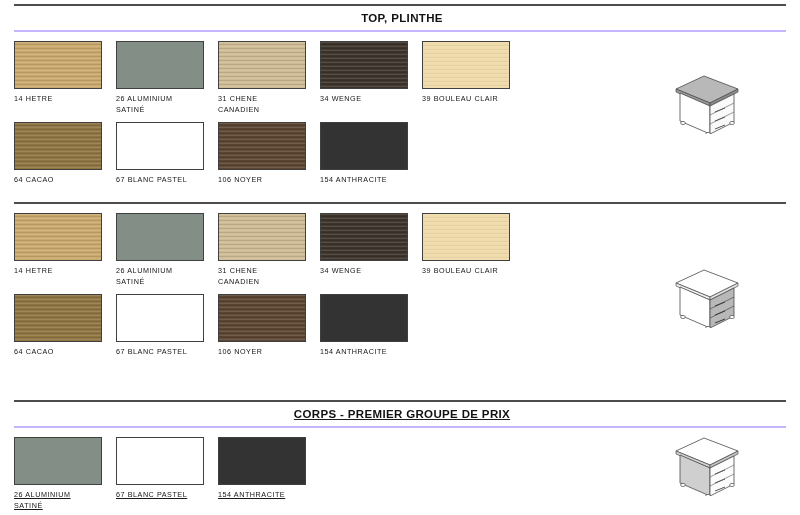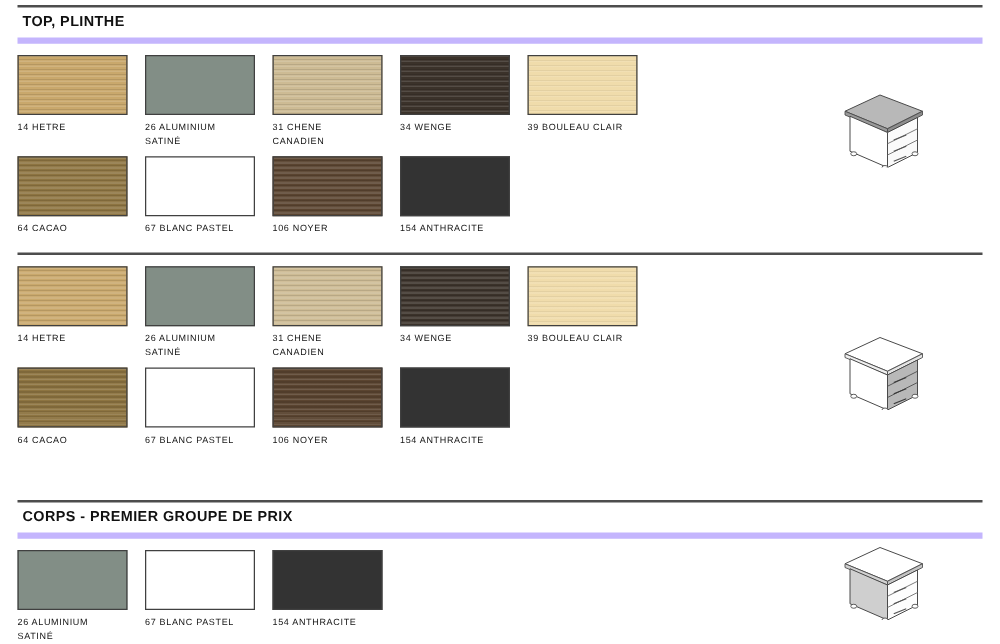--- a/index.html
+++ b/index.html
@@ -28,22 +28,23 @@
   .section {
     position: relative;
     border-top: 2px solid #4d4d4d;
   }
   .section-head {
     font-size: 11.5px;
     font-weight: bold;
     letter-spacing: 0.35px;
     color: #111111;
     padding: 5px 0 5px 4px;
-    border-bottom: 5px solid #c4b5fd;
+    border-bottom: 2px solid #c4b5fd;
     line-height: 14px;
+    text-align: center;
   }
 
   .rows {
     padding-top: 9px;
   }
   .swatch-row {
     display: flex;
     flex-direction: row;
   }
   .swatch-cell {
@@ -111,21 +112,21 @@
   
   .illus {
     position: absolute;
     right: 44px;
   }
   .illus svg { display: block; }
 
   
   #sec-top      { position:absolute; left:14px; top:4px;   width:772px; }
   #sec-facade   { position:absolute; left:14px; top:202px; width:772px; }
-  #sec-corps    { position:absolute; left:14px; top:400px; width:772px; }
+  #sec-corps    { position:absolute; left:14px; top:400px; width:772px;text-decoration:underline; }
 </style>
 </head>
 <body>
 
 <div class="page">
 
   <div class="section" id="sec-top">
     <div class="section-head">TOP, PLINTHE</div>
     <div class="rows">
 

